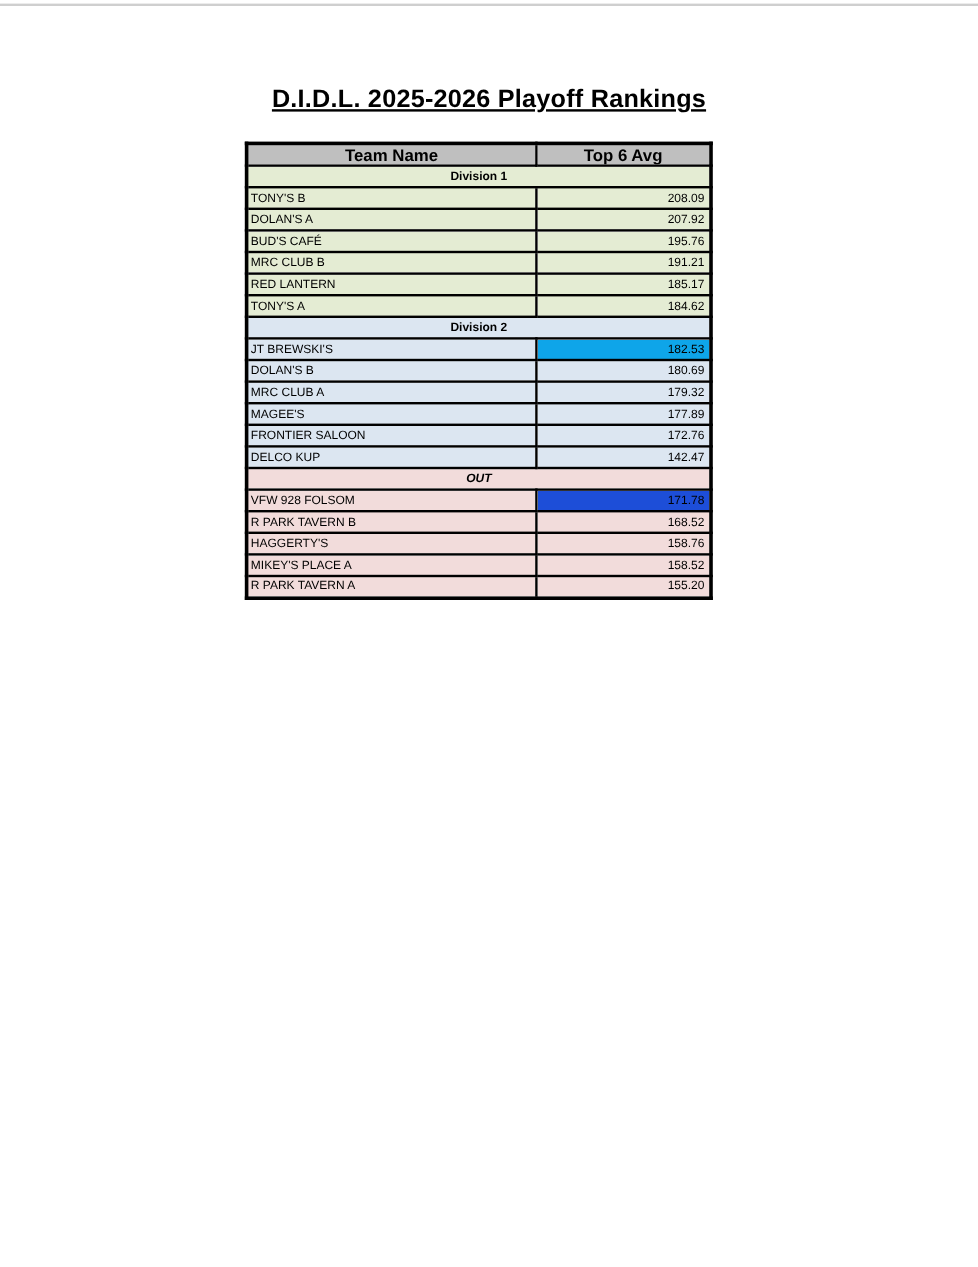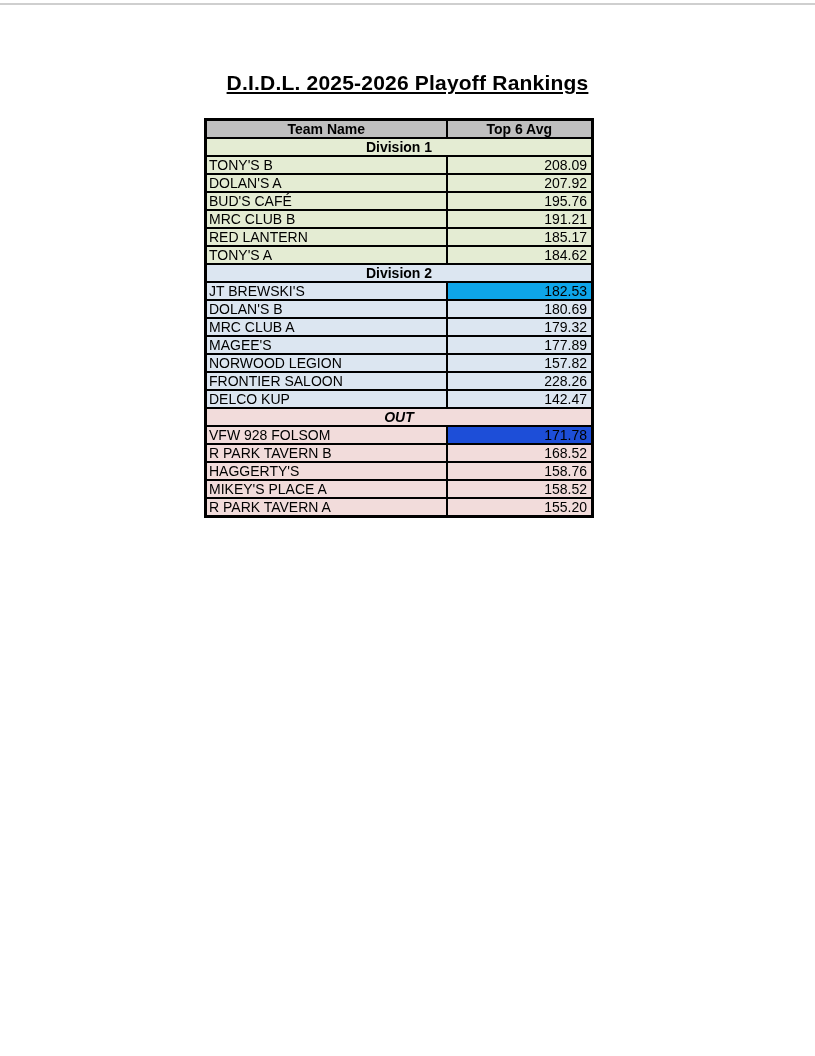--- a/index.html
+++ b/index.html
@@ -37,21 +37,21 @@
     top: 118px;
     width: 387px;
     border-collapse: collapse;
     table-layout: fixed;
     border: 3px solid #000000;
   }
   table.rankings th,
   table.rankings td {
     border: 2px solid #000000;
     height: 18px;
-    font-size: 14px;
+    font-size: 10px;
     color: #000000;
     vertical-align: middle;
     overflow: hidden;
     white-space: nowrap;
   }
   table.rankings th {
     font-size: 14px;
     font-weight: bold;
     text-align: center;
   }
@@ -128,26 +128,22 @@
       </tr>
       <tr>
         <td class="team-cell" style="background: rgb(220, 230, 241);">MRC CLUB A</td>
         <td class="avg-cell" style="background: rgb(220, 230, 241);">179.32</td>
       </tr>
       <tr>
         <td class="team-cell" style="background: rgb(220, 230, 241);">MAGEE'S</td>
         <td class="avg-cell" style="background: rgb(220, 230, 241);">177.89</td>
       </tr>
       <tr>
-        <td class="team-cell" style="background: rgb(220, 230, 241);">NORWOOD LEGION</td>
-        <td class="avg-cell" style="background: rgb(220, 230, 241);">157.82</td>
-      </tr>
-      <tr>
         <td class="team-cell" style="background: rgb(220, 230, 241);">FRONTIER SALOON</td>
-        <td class="avg-cell" style="background: rgb(220, 230, 241);">228.26</td>
+        <td class="avg-cell" style="background: rgb(220, 230, 241);">172.76</td>
       </tr>
       <tr>
         <td class="team-cell" style="background: rgb(220, 230, 241);">DELCO KUP</td>
         <td class="avg-cell" style="background: rgb(220, 230, 241);">142.47</td>
       </tr>
       <tr>
         <td colspan="2" class="section-header" style="background: rgb(242, 220, 219); font-style: italic;">OUT</td>
       </tr>
       <tr>
         <td class="team-cell" style="background: rgb(242, 220, 219);">VFW 928 FOLSOM</td>

